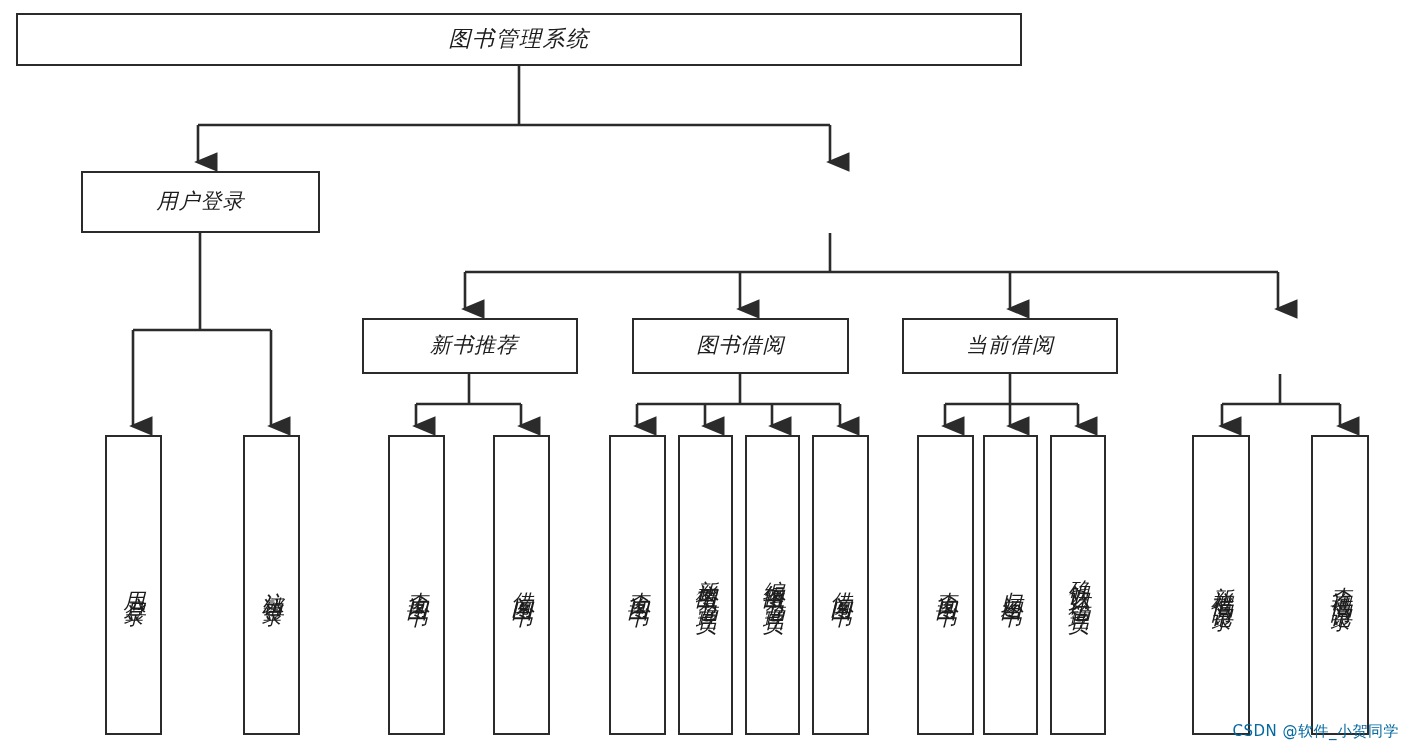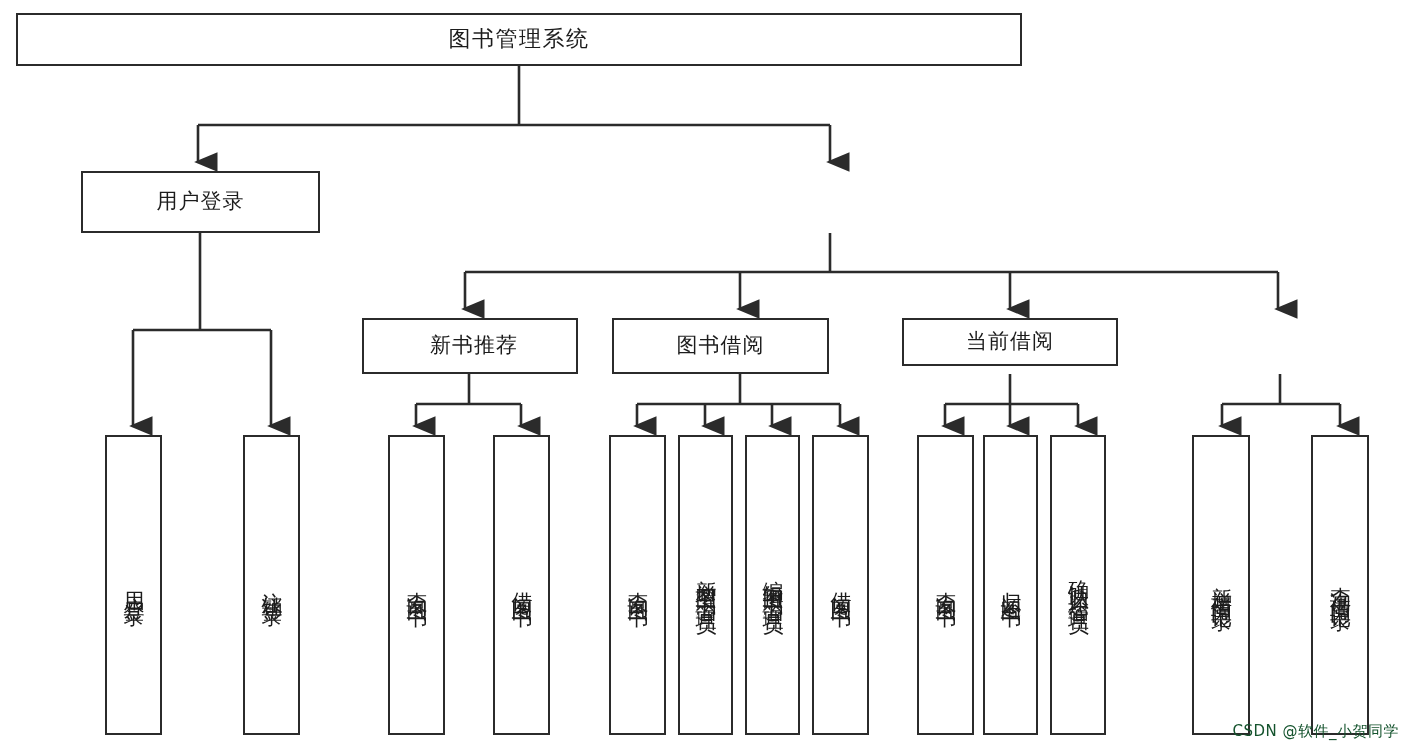--- a/index.html
+++ b/index.html
@@ -30,20 +30,21 @@
     align-items:center;
     justify-content:center;
     z-index:2;
   }
   .node-label{
     display:block;
     text-align:center;
     color:#1c1c1c;
     line-height:1.12;
     white-space:nowrap;
+    font-style:italic;
   }
   
   .node.horiz .node-label{
     font-size:21px;
     letter-spacing:1px;
   }
   #node-root .node-label{
     font-size:22px;
     letter-spacing:1.5px;
   }
@@ -59,21 +60,21 @@
     font-size:21px;
     line-height:1.0;
     letter-spacing:5px;
     max-height:292px;
   }
   .watermark{
     position:absolute;
     right:6px;
     bottom:6px;
     font-size:15px;
-    color:#14532d;
+    color:#0369a1;
     letter-spacing:.5px;
     z-index:5;
     white-space:nowrap;
     font-family:"DejaVu Sans","Liberation Sans",sans-serif;
   }
 </style>
 </head>
 <body>
 
 <div id="canvas">
@@ -134,25 +135,25 @@
 
   <div class="node horiz" style="left:81px; top:171px; width:239px; height:62px;">
     <span class="node-label">用户登录</span>
   </div>
 
 
   <div class="node horiz" style="left:362px; top:318px; width:216px; height:56px;padding-left:8px;">
     <span class="node-label">新书推荐</span>
   </div>
 
-  <div class="node horiz" style="left:612px; top:318px; width:217px; height:56px;">
+  <div class="node horiz" style="left:632px; top:318px; width:217px; height:56px;">
     <span class="node-label">图书借阅</span>
   </div>
 
-  <div class="node horiz" style="left:902px; top:318px; width:216px; height:48px;">
+  <div class="node horiz" style="left:902px; top:318px; width:216px; height:56px;">
     <span class="node-label">当前借阅</span>
   </div>
 
 
   <div class="node vert" style="left:105px; top:435px; width:57px; height:300px;">
     <span class="node-label">用户登录</span>
   </div>
 
   <div class="node vert" style="left:243px; top:435px; width:57px; height:300px;">
     <span class="node-label">注销登录</span>

